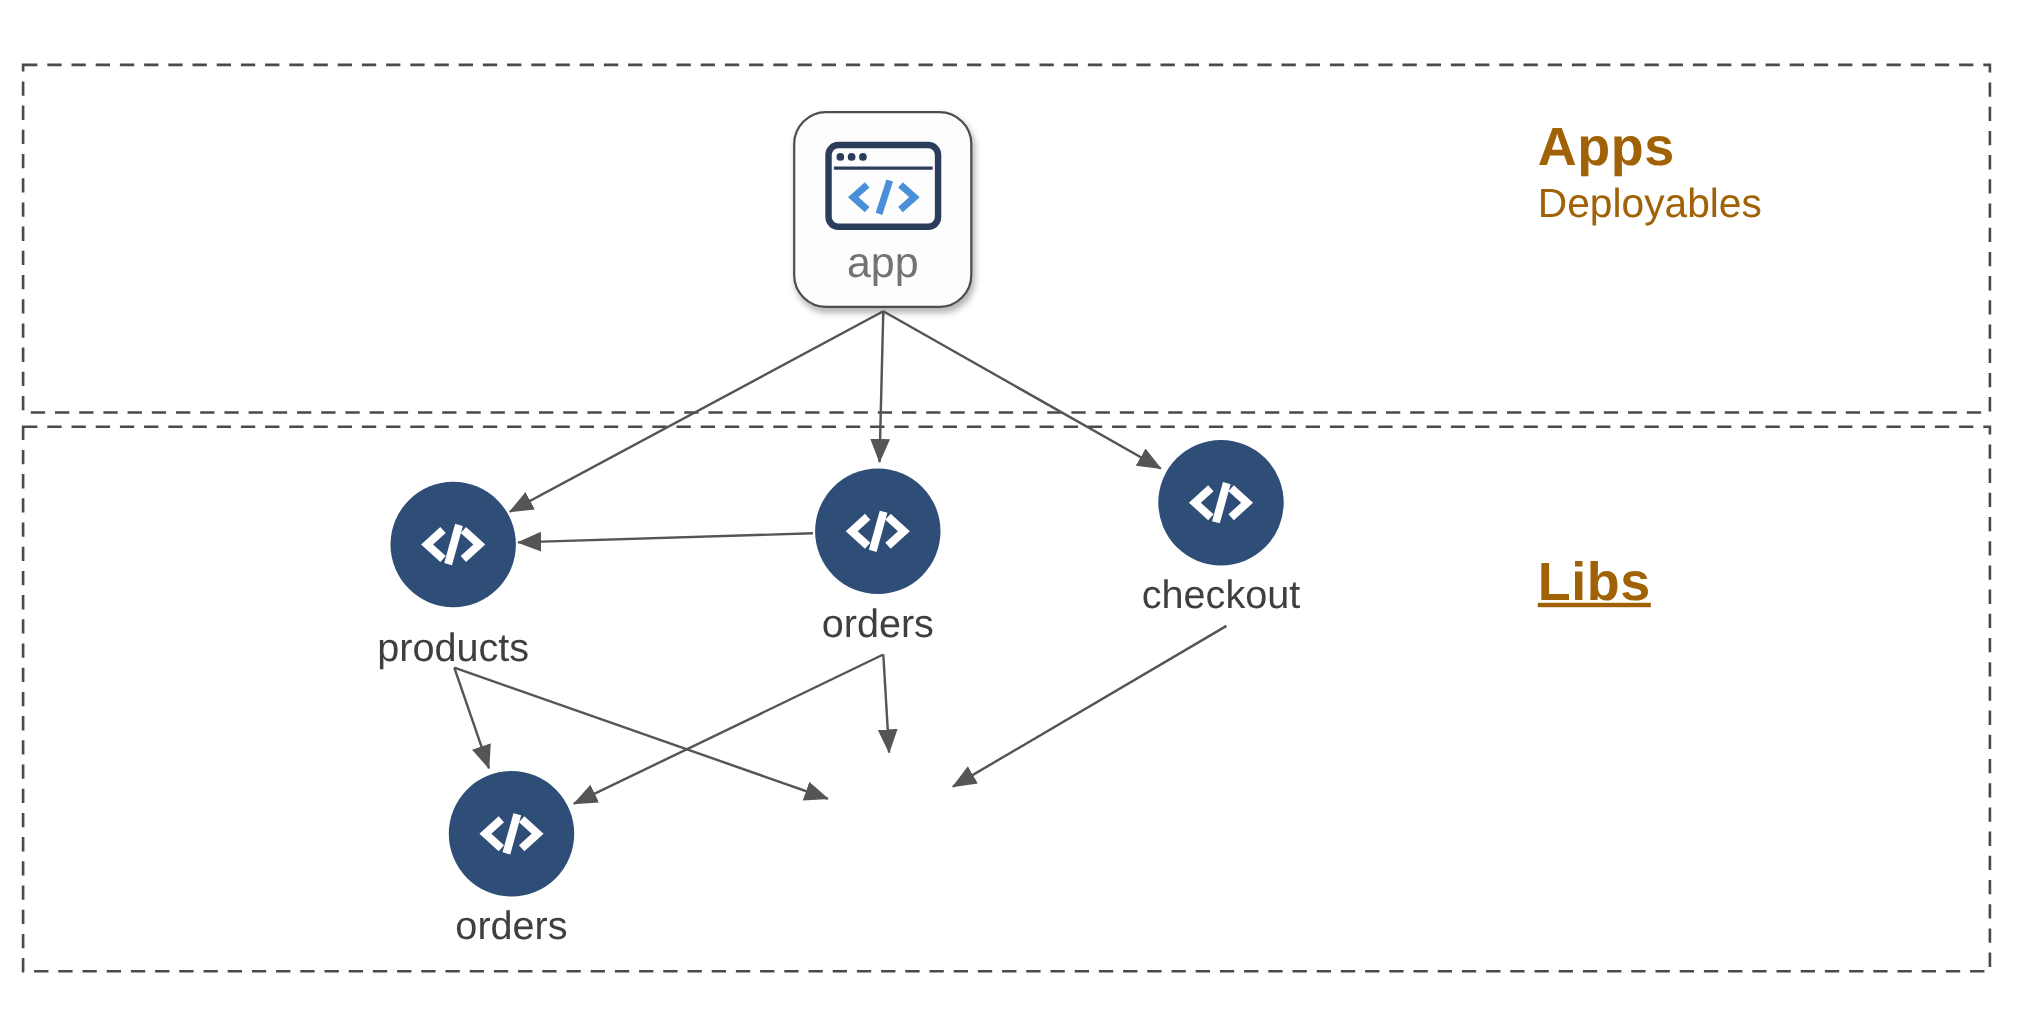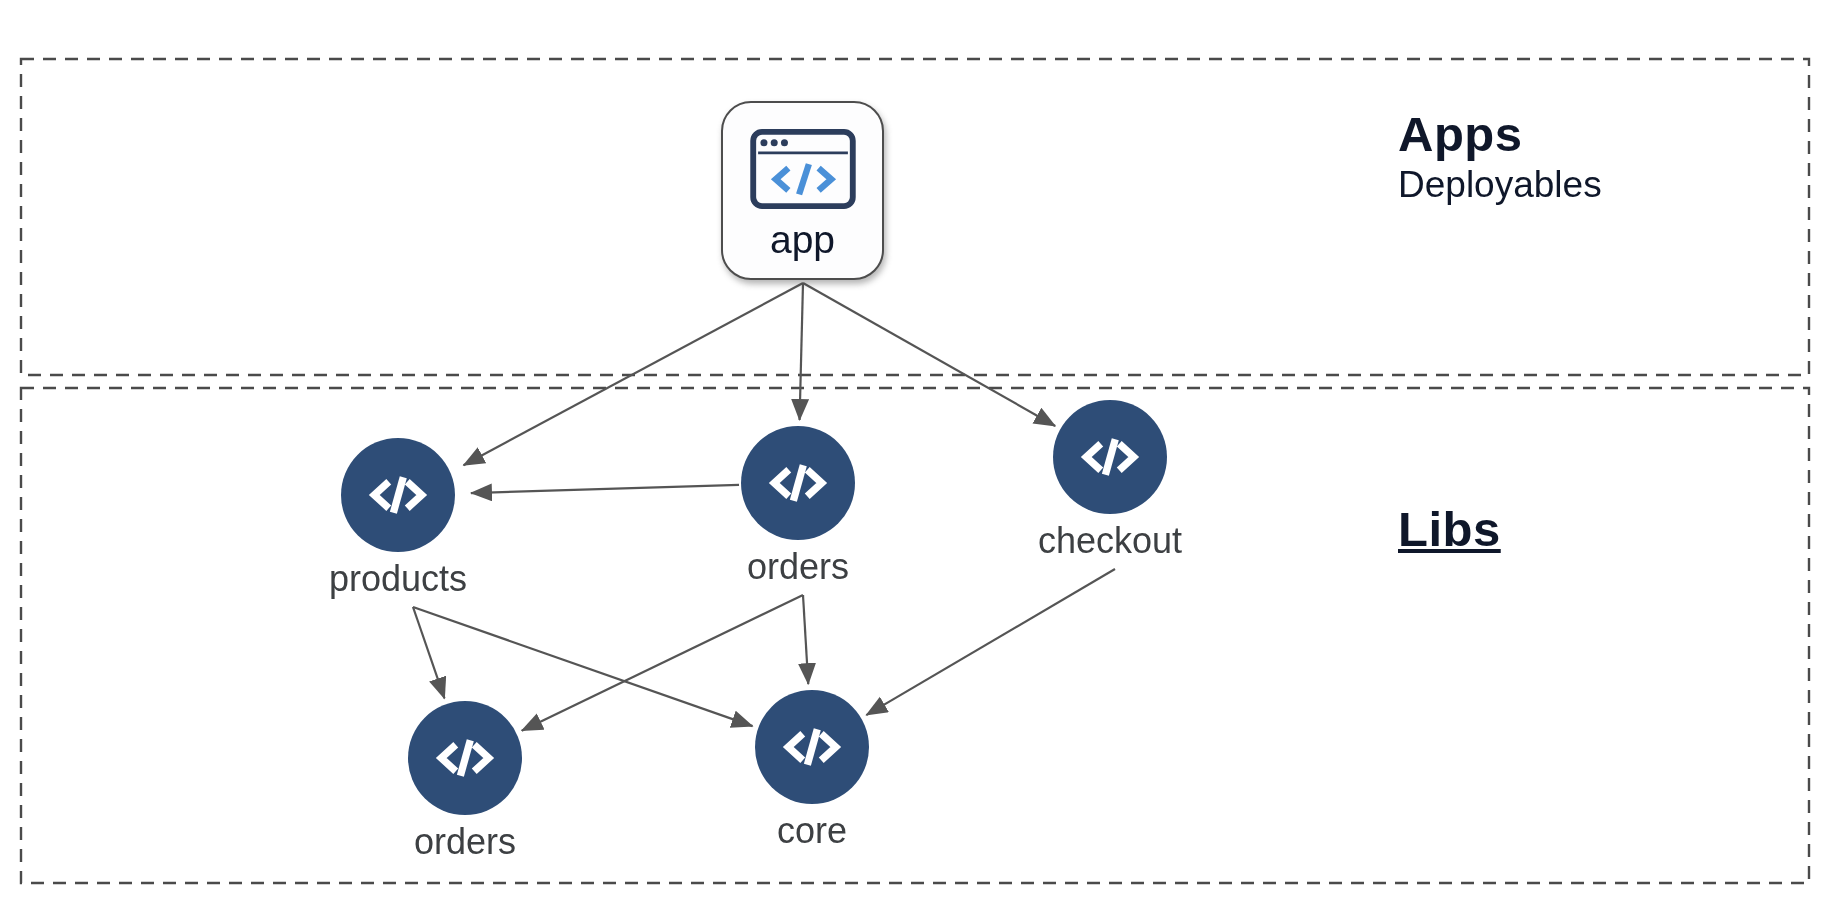--- a/index.html
+++ b/index.html
@@ -20,21 +20,21 @@
     left: 0; top: 0;
     width: 1838px;
     height: 920px;
     pointer-events: none;
   }
   
   .region-label {
     position: absolute;
     display: flex;
     flex-direction: column;
-    color: #0f172a;
+    color: #a16207;
   }
   .region-title {
     font-size: 49px;
     font-weight: 700;
     line-height: 1.1;
     letter-spacing: 0.5px;
   }
   .region-subtitle {
     font-size: 37px;
     font-weight: 400;
@@ -56,21 +56,21 @@
     box-shadow: 2px 4px 6px rgba(70,70,70,0.4);
     display: flex;
     flex-direction: column;
     align-items: center;
     justify-content: center;
     box-sizing: border-box;
     padding-top: 6px;
   }
   .app-label {
     font-size: 39px;
-    color: #0f172a;
+    color: #737373;
     margin-top: 10px;
     line-height: 1;
   }
   .lib-node { width: 180px; }
   .lib-circle {
     width: 114px;
     height: 114px;
     border-radius: 50%;
     background: #2e4d77;
     display: flex;
@@ -132,21 +132,21 @@
         <g stroke="#4a90d8" stroke-width="6.5" fill="none">
           <polyline points="40,41 27,52.5 40,64"></polyline>
           <line x1="61" y1="37" x2="51" y2="68"></line>
           <polyline points="71,41 84,52.5 71,64"></polyline>
         </g>
       </svg>
       <div class="app-label">app</div>
     </div>
   </div>
 
-  <div class="node lib-node" id="node-products" style="left: 308px; top: 438px;">
+  <div class="node lib-node" id="node-products" style="left: 322px; top: 438px; gap: 10px;">
     <div class="lib-circle">
       <svg width="66" height="66" viewBox="0 0 100 100">
         <g stroke="#ffffff" stroke-width="11" fill="none">
           <polyline points="36,30 14,50 36,70"></polyline>
           <line x1="58" y1="23" x2="43" y2="77"></line>
           <polyline points="64,30 86,50 64,70"></polyline>
         </g>
       </svg>
     </div>
     <div class="lib-label">products</div>
@@ -184,26 +184,14 @@
         <g stroke="#ffffff" stroke-width="11" fill="none">
           <polyline points="36,30 14,50 36,70"></polyline>
           <line x1="58" y1="23" x2="43" y2="77"></line>
           <polyline points="64,30 86,50 64,70"></polyline>
         </g>
       </svg>
     </div>
     <div class="lib-label">orders</div>
   </div>
 
-  <div class="node lib-node" id="node-core" style="left: 722px; top: 690px;">
-    <div class="lib-circle">
-      <svg width="66" height="66" viewBox="0 0 100 100">
-        <g stroke="#ffffff" stroke-width="11" fill="none">
-          <polyline points="36,30 14,50 36,70"></polyline>
-          <line x1="58" y1="23" x2="43" y2="77"></line>
-          <polyline points="64,30 86,50 64,70"></polyline>
-        </g>
-      </svg>
-    </div>
-    <div class="lib-label">core</div>
-  </div>
 
 </div>
 
 </body></html>

